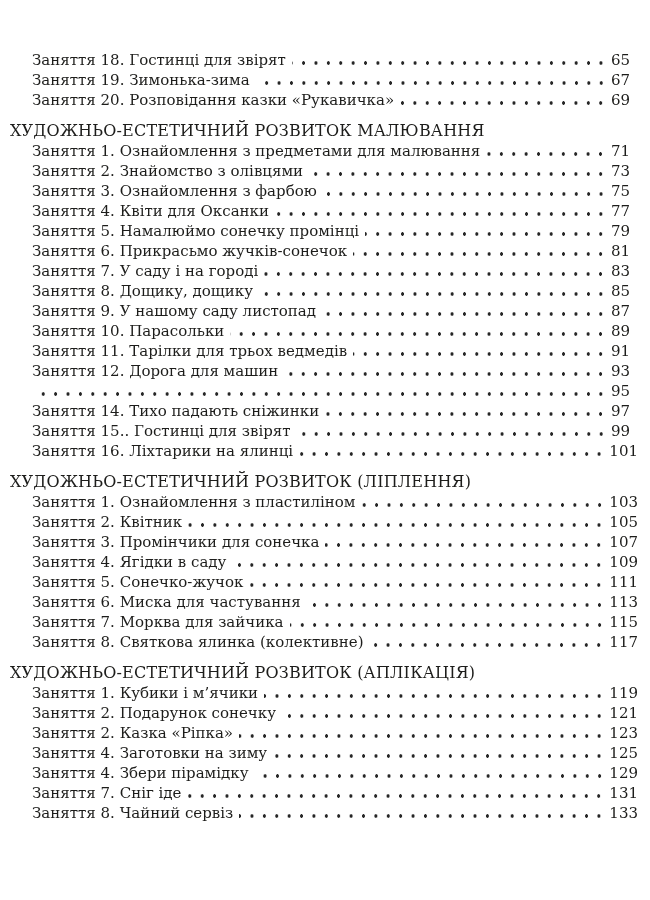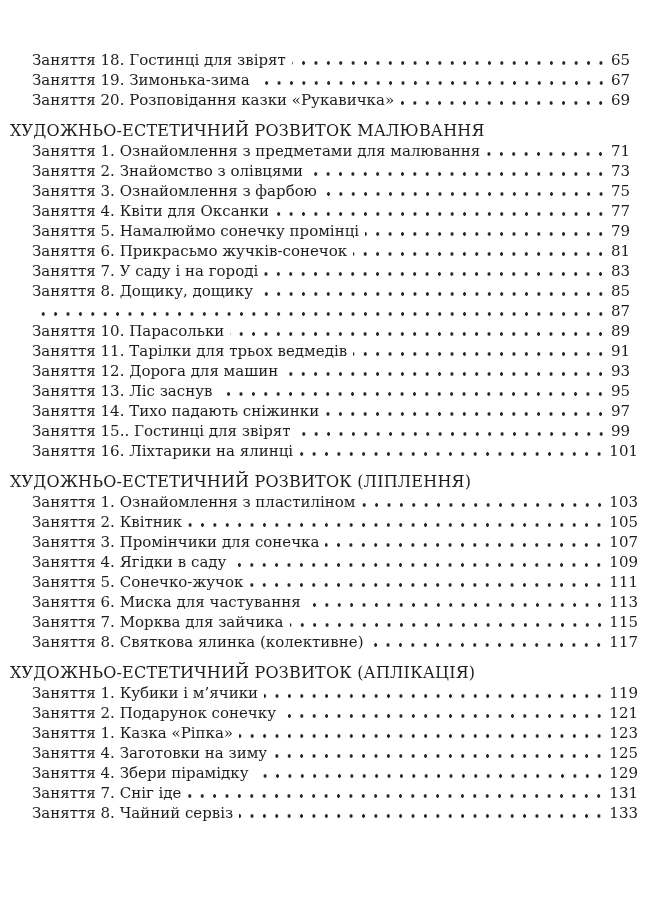--- a/index.html
+++ b/index.html
@@ -119,40 +119,40 @@
           <span class="entry-label">Заняття 7. У саду і на городі</span>
           <span class="leader"></span>
           <span class="entry-page">83</span>
         </div>
         <div class="entry">
           <span class="entry-label">Заняття 8. Дощику, дощику</span>
           <span class="leader"></span>
           <span class="entry-page">85</span>
         </div>
         <div class="entry">
+          <span class="entry-label">Заняття 9. У нашому саду листопад</span>
           <span class="leader"></span>
           <span class="entry-page">87</span>
         </div>
         <div class="entry">
           <span class="entry-label">Заняття 10. Парасольки</span>
           <span class="leader"></span>
           <span class="entry-page">89</span>
         </div>
         <div class="entry">
           <span class="entry-label">Заняття 11. Тарілки для трьох ведмедів</span>
           <span class="leader"></span>
           <span class="entry-page">91</span>
         </div>
         <div class="entry">
           <span class="entry-label">Заняття 12. Дорога для машин</span>
           <span class="leader"></span>
           <span class="entry-page">93</span>
         </div>
         <div class="entry">
-          <span class="entry-label">Заняття 13. Ліс заснув</span>
           <span class="leader"></span>
           <span class="entry-page">95</span>
         </div>
         <div class="entry">
           <span class="entry-label">Заняття 14. Тихо падають сніжинки</span>
           <span class="leader"></span>
           <span class="entry-page">97</span>
         </div>
         <div class="entry">
           <span class="entry-label">Заняття 15.. Гостинці для звірят</span>
@@ -214,21 +214,21 @@
           <span class="entry-label">Заняття 1. Кубики і м’ячики</span>
           <span class="leader"></span>
           <span class="entry-page">119</span>
         </div>
         <div class="entry">
           <span class="entry-label">Заняття 2. Подарунок сонечку</span>
           <span class="leader"></span>
           <span class="entry-page">121</span>
         </div>
         <div class="entry">
-          <span class="entry-label">Заняття 1. Казка «Ріпка»</span>
+          <span class="entry-label">Заняття 2. Казка «Ріпка»</span>
           <span class="leader"></span>
           <span class="entry-page">123</span>
         </div>
         <div class="entry">
           <span class="entry-label">Заняття 4. Заготовки на зиму</span>
           <span class="leader"></span>
           <span class="entry-page">125</span>
         </div>
         <div class="entry">
           <span class="entry-label">Заняття 4. Збери пірамідку</span>

